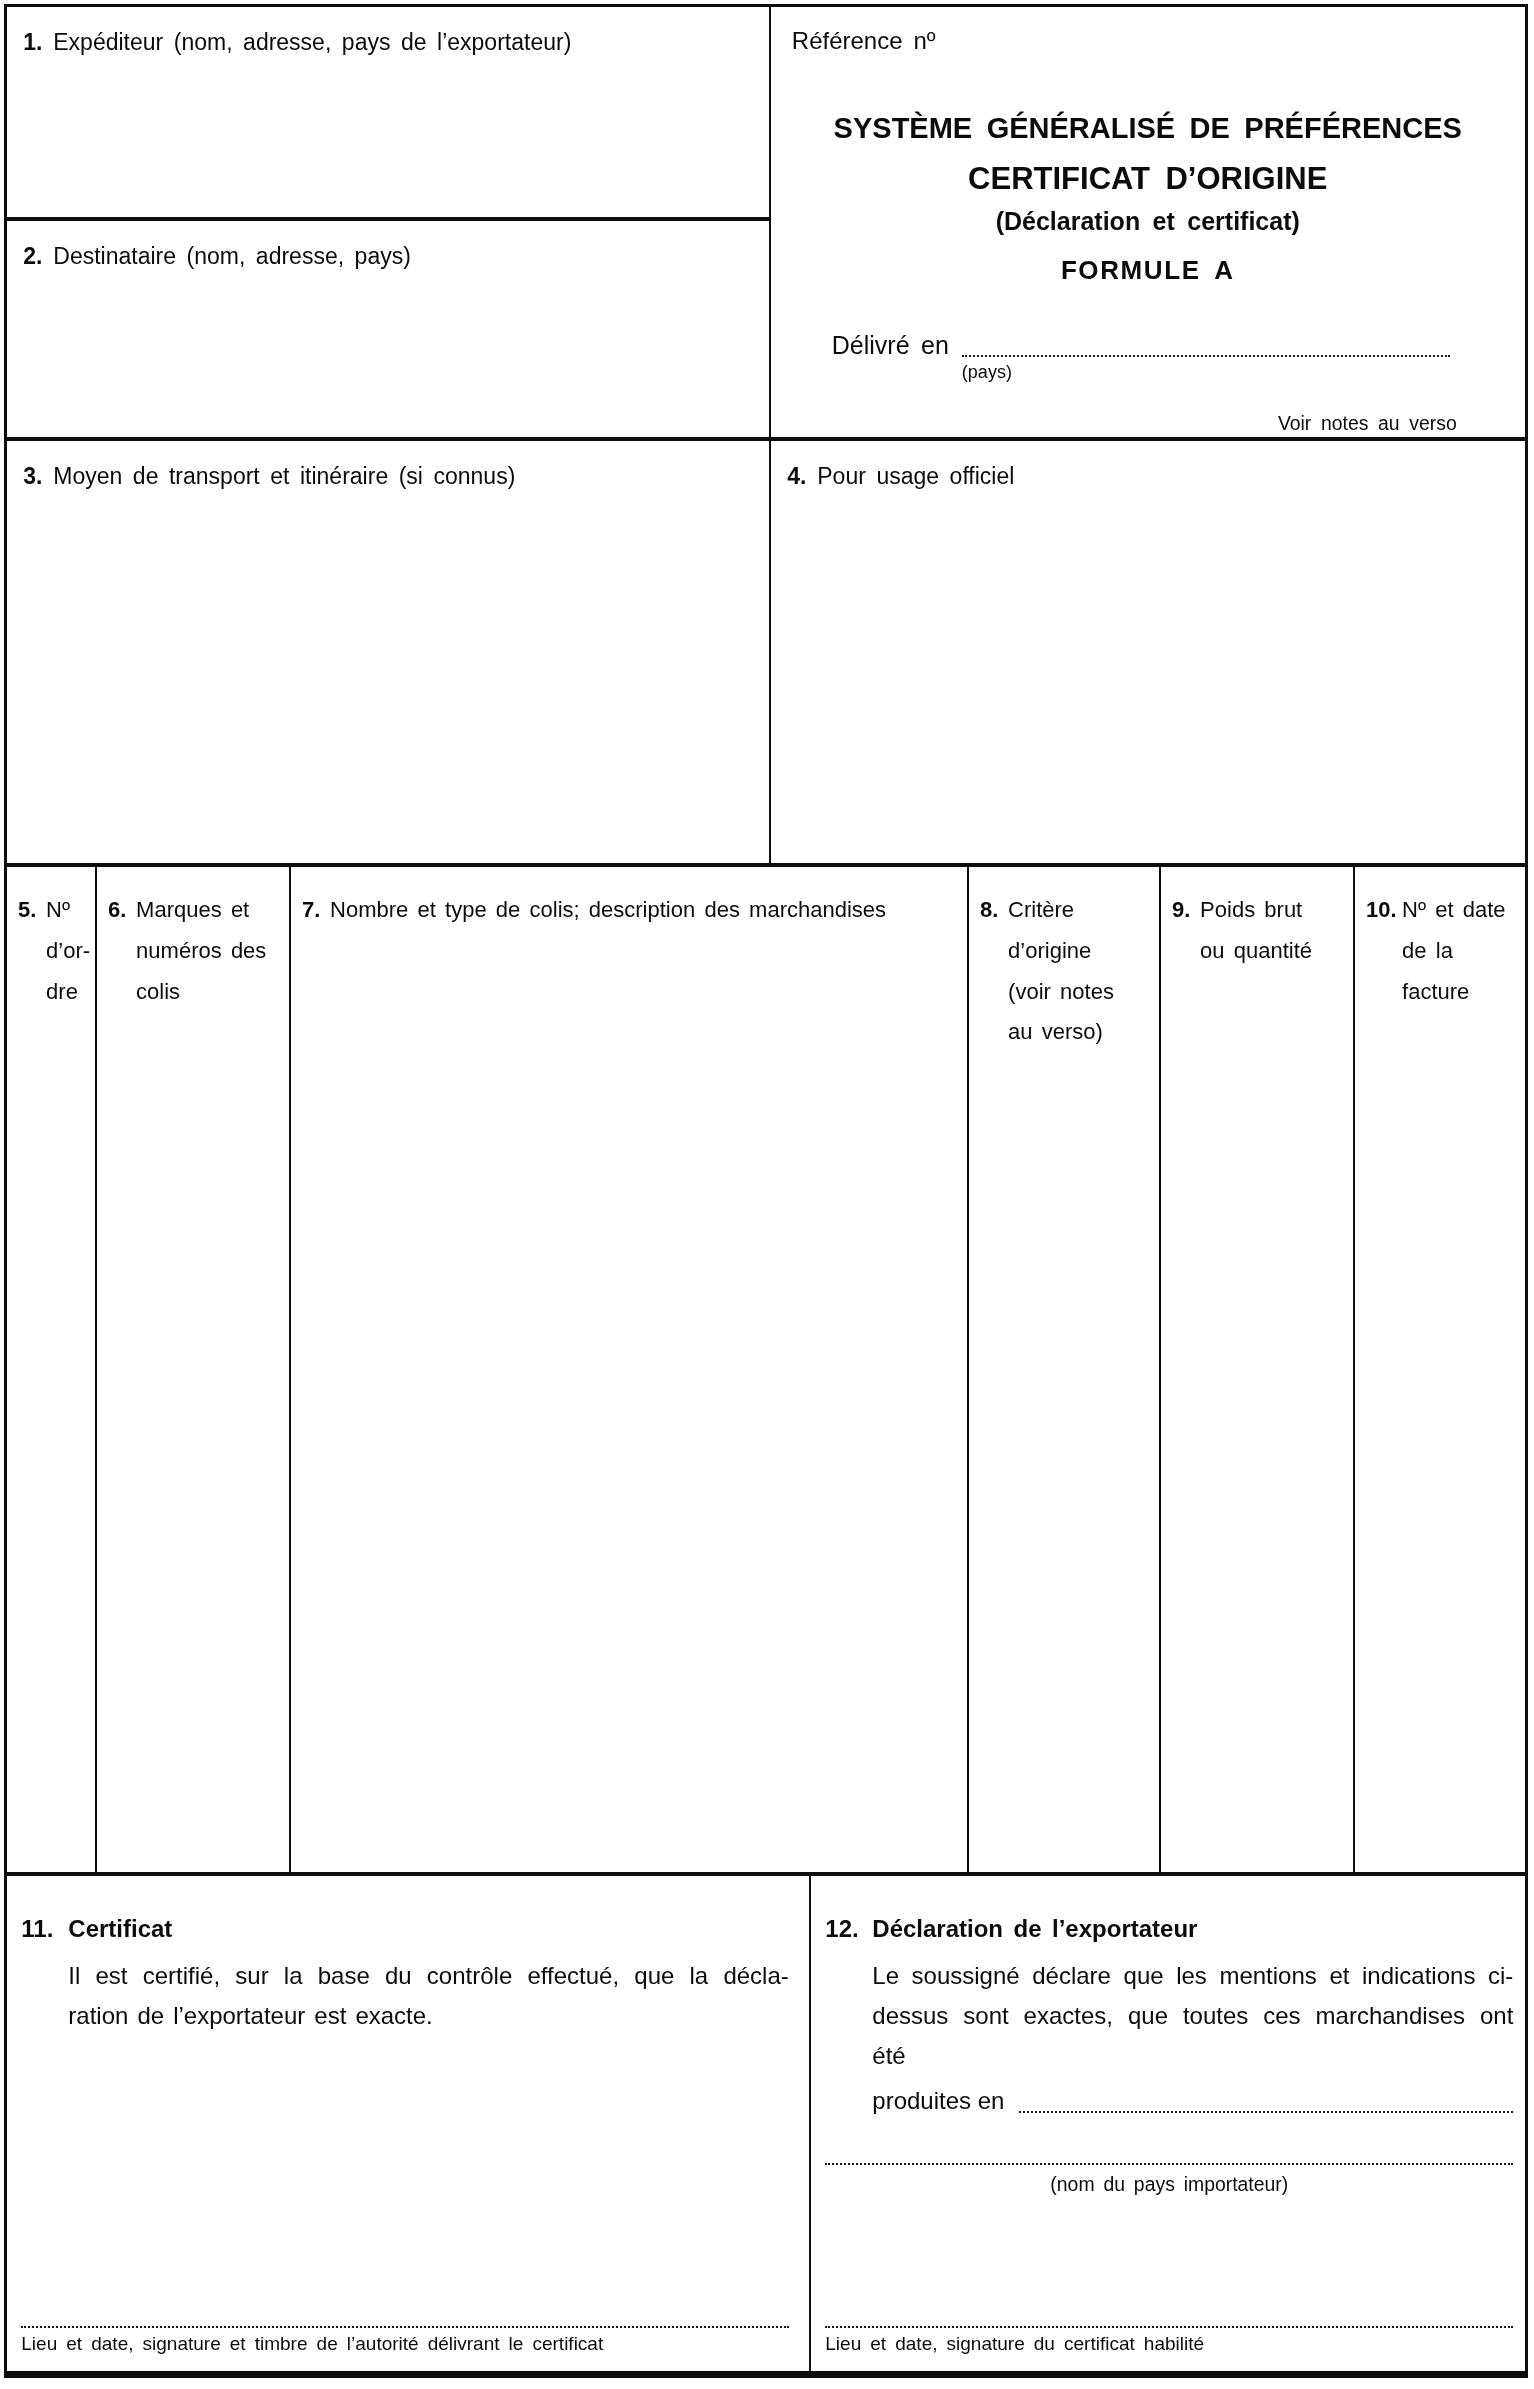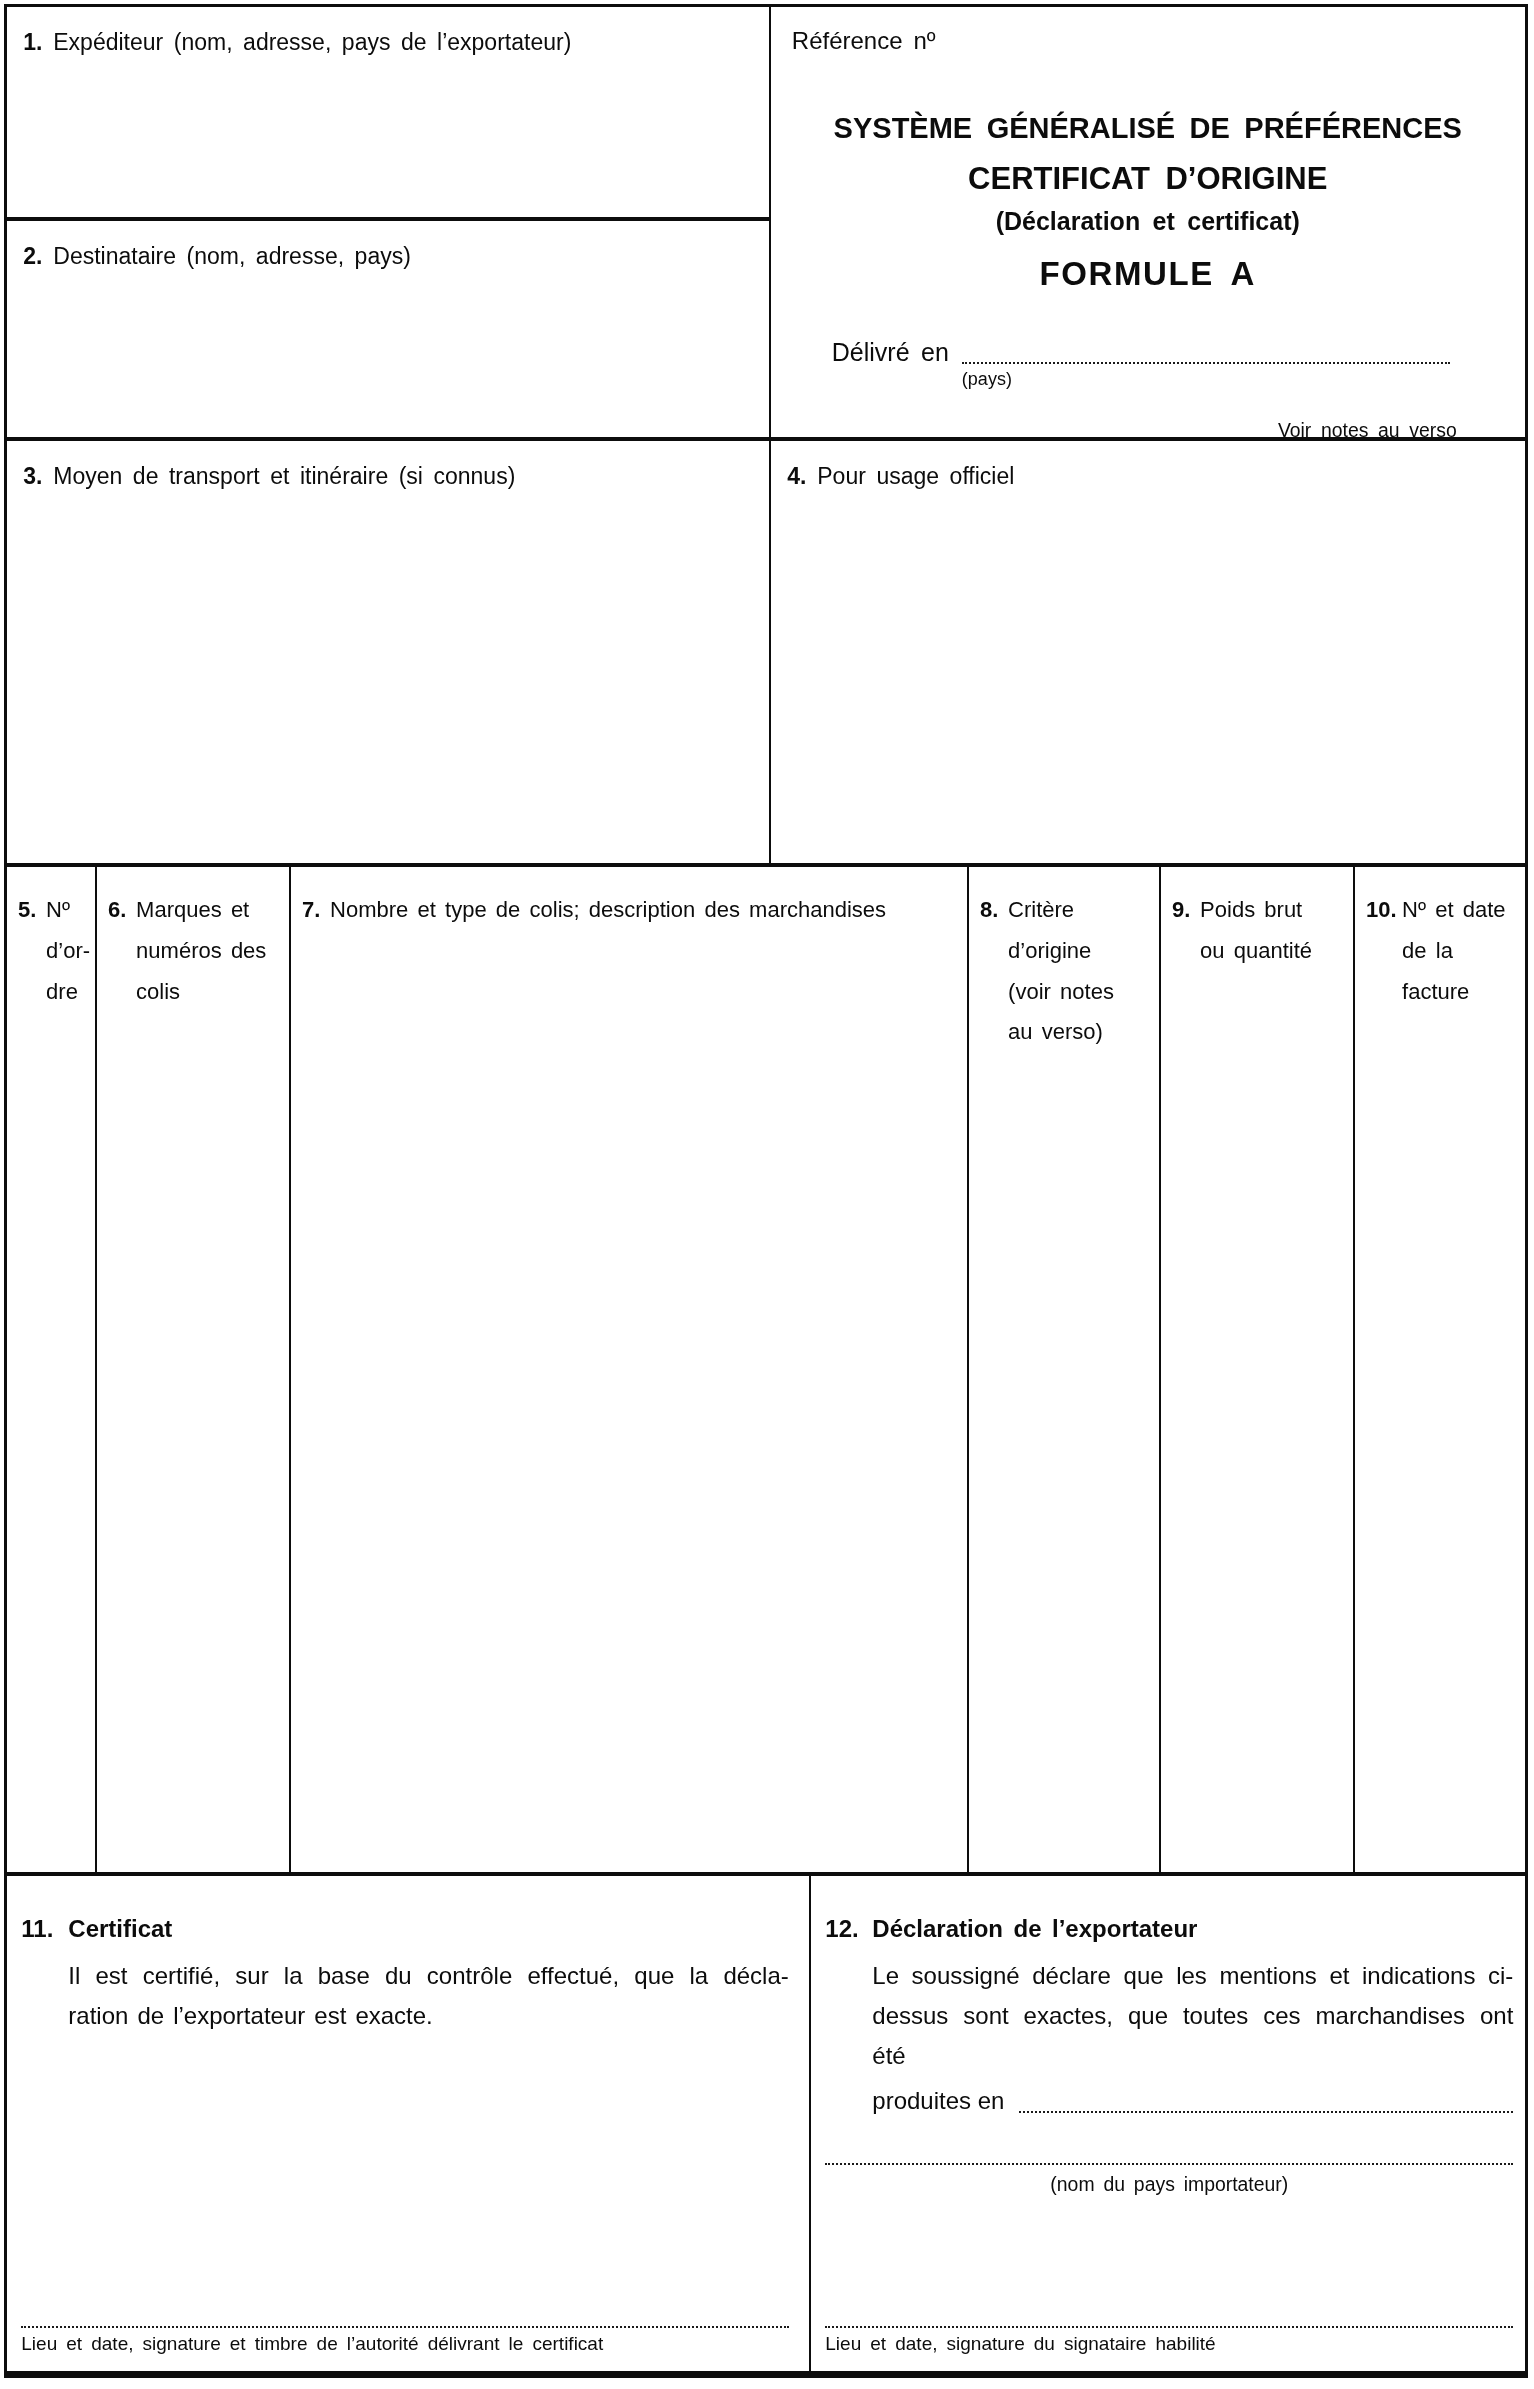--- a/index.html
+++ b/index.html
@@ -25,21 +25,21 @@
   .box-label{display:flex;font-size:23px;line-height:1.25;word-spacing:0.18em;}
   .box-label .num{font-weight:bold;flex:none;margin-right:10.8px;}
   .fill{flex:1;}
   
   .ref-cell{padding:19.4px 21.6px 0 20.5px;display:flex;flex-direction:column;height:100%;box-sizing:border-box;}
   .ref-label{font-size:24px;word-spacing:0.18em;}
   .t-center{text-align:center;font-weight:bold;word-spacing:0.22em;}
   .title1{font-size:29px;margin-top:57px;}
   .title2{font-size:31px;margin-top:16px;}
   .title3{font-size:25px;margin-top:10.8px;}
-  .title4{font-size:33px;margin-top:18.3px;letter-spacing:1.6px;}
+  .title4{font-size:26px;margin-top:18.3px;letter-spacing:1.6px;}
   .deliver{display:flex;margin:45px 54px 4px 40px;font-size:25px;word-spacing:0.18em;}
   .deliver .lbl{flex:none;margin-right:13px;}
   .dotcol{flex:1;display:flex;flex-direction:column;}
   .dotline{border-bottom:2.7px dotted #1a1a1a;height:24px;}
   .pays-hint{text-align:left;font-size:18px;margin-top:5.4px;word-spacing:0.18em;}
   .verso-note{font-size:19.4px;text-align:right;margin:25px 47px 0 0;word-spacing:0.22em;}
   
   .mid-row{height:426px;flex:none;border-top:4.9px solid #0d0d0d;}
   
   .table-row{height:1005px;flex:none;border-top:4.9px solid #0d0d0d;display:flex;}
@@ -221,20 +221,20 @@
         <div class="produced-row">
           <span class="lbl">produites en</span>
           <span class="dotline"></span>
         </div>
         <div class="country-field">
           <div class="dotline"></div>
           <div class="chint">(nom du pays importateur)</div>
         </div>
         <div class="sig">
           <div class="dotline"></div>
-          <div class="sig-label">Lieu et date, signature du signataire habilité</div>
+          <div class="sig-label">Lieu et date, signature du certificat habilité</div>
         </div>
       </div>
     </div>
 
   </div>
 </div>
 
 
 </body></html>

